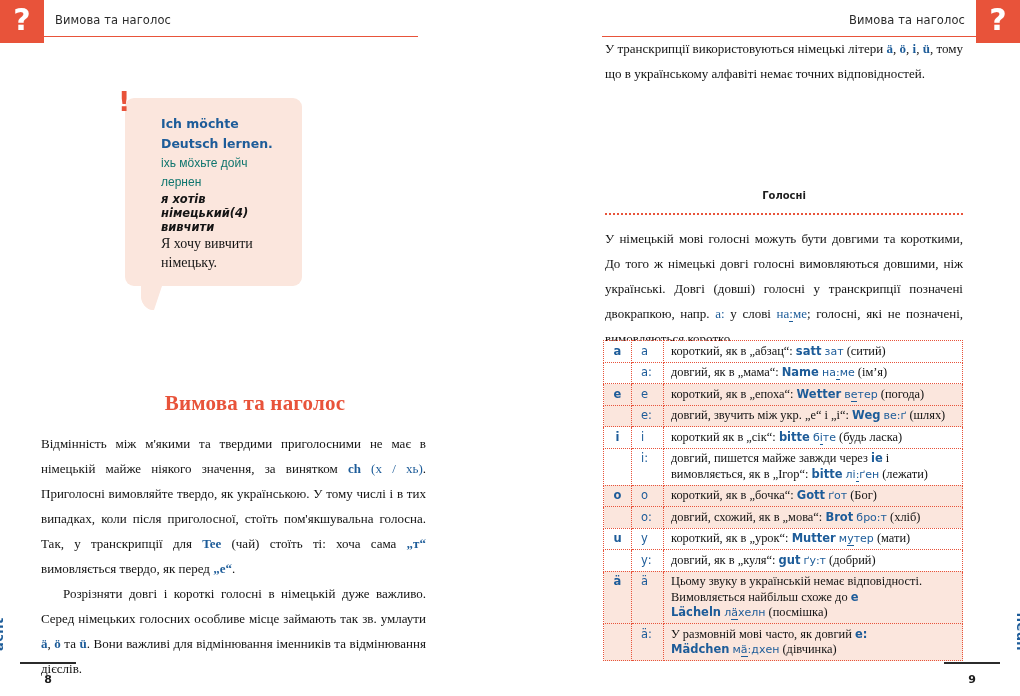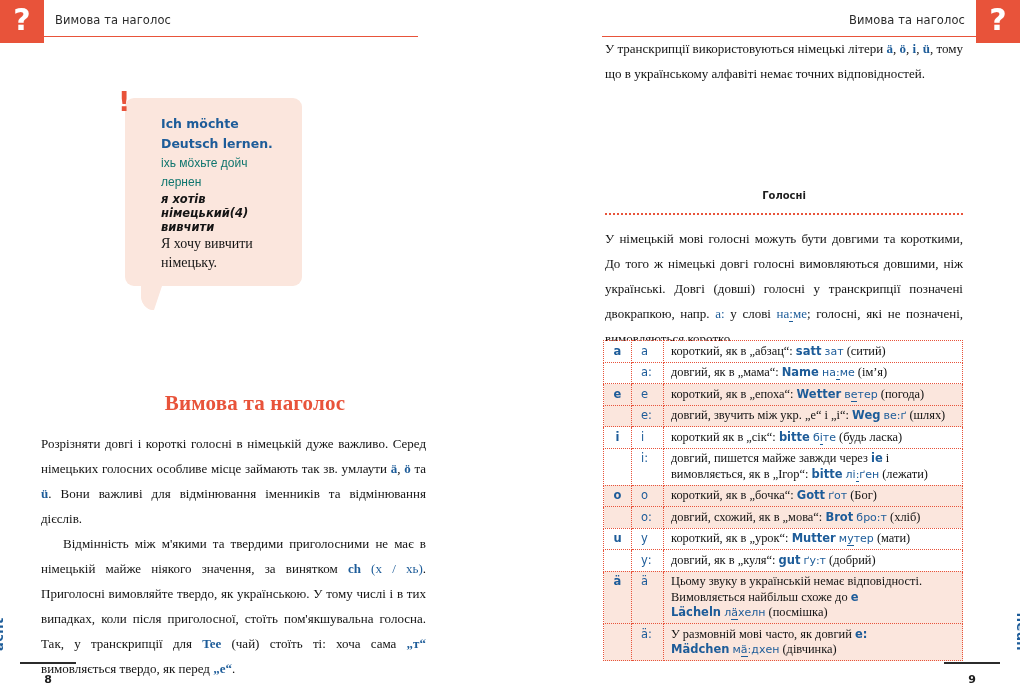--- a/index.html
+++ b/index.html
@@ -290,29 +290,29 @@
         <div class="bub-tr">іхь мӧхьте дойч лернен</div>
         <div class="bub-lit">я хотів німецький(4) вивчити</div>
         <div class="bub-ua">Я хочу вивчити німецьку.</div>
       </div>
 
     </div>
 
     <div class="sec-title">Вимова та наголос</div>
 
     <div class="body-col left-1">
-      <p>Розрізняти довгі і короткі голосні в німецькій дуже
-        важливо. Серед німецьких голосних особливе місце
-        займають так зв. умлаути <span class="blue-b">ä</span>, <span class="blue-b">ö</span> та <span class="blue-b">ü</span>. Вони важливі для
-        відмінювання іменників та відмінювання дієслів.</p>
       <p>Відмінність між м'якими та твердими приголосними не має
         в німецькій майже ніякого значення, за винятком <span class="blue-b">ch</span> <span class="blue">(х / хь)</span>.
         Приголосні вимовляйте твердо, як українською. У тому числі
         і в тих випадках, коли після приголосної, стоїть пом'якшувальна голосна. Так, у транскрипції для <span class="blue-b">Tee</span> (чай) стоїть ті:
         хоча сама <span class="blue-b">„т“</span> вимовляється твердо, як перед <span class="blue-b">„е“</span>.</p>
+      <p>Розрізняти довгі і короткі голосні в німецькій дуже
+        важливо. Серед німецьких голосних особливе місце
+        займають так зв. умлаути <span class="blue-b">ä</span>, <span class="blue-b">ö</span> та <span class="blue-b">ü</span>. Вони важливі для
+        відмінювання іменників та відмінювання дієслів.</p>
     </div>
 
     <div class="side-word left">acht</div>
     <div class="foot-rule left"></div>
     <div class="foot-num left">8</div>
   </div>
 
   <div class="half half-right">
 
     <div class="hdr-square right">?</div>

